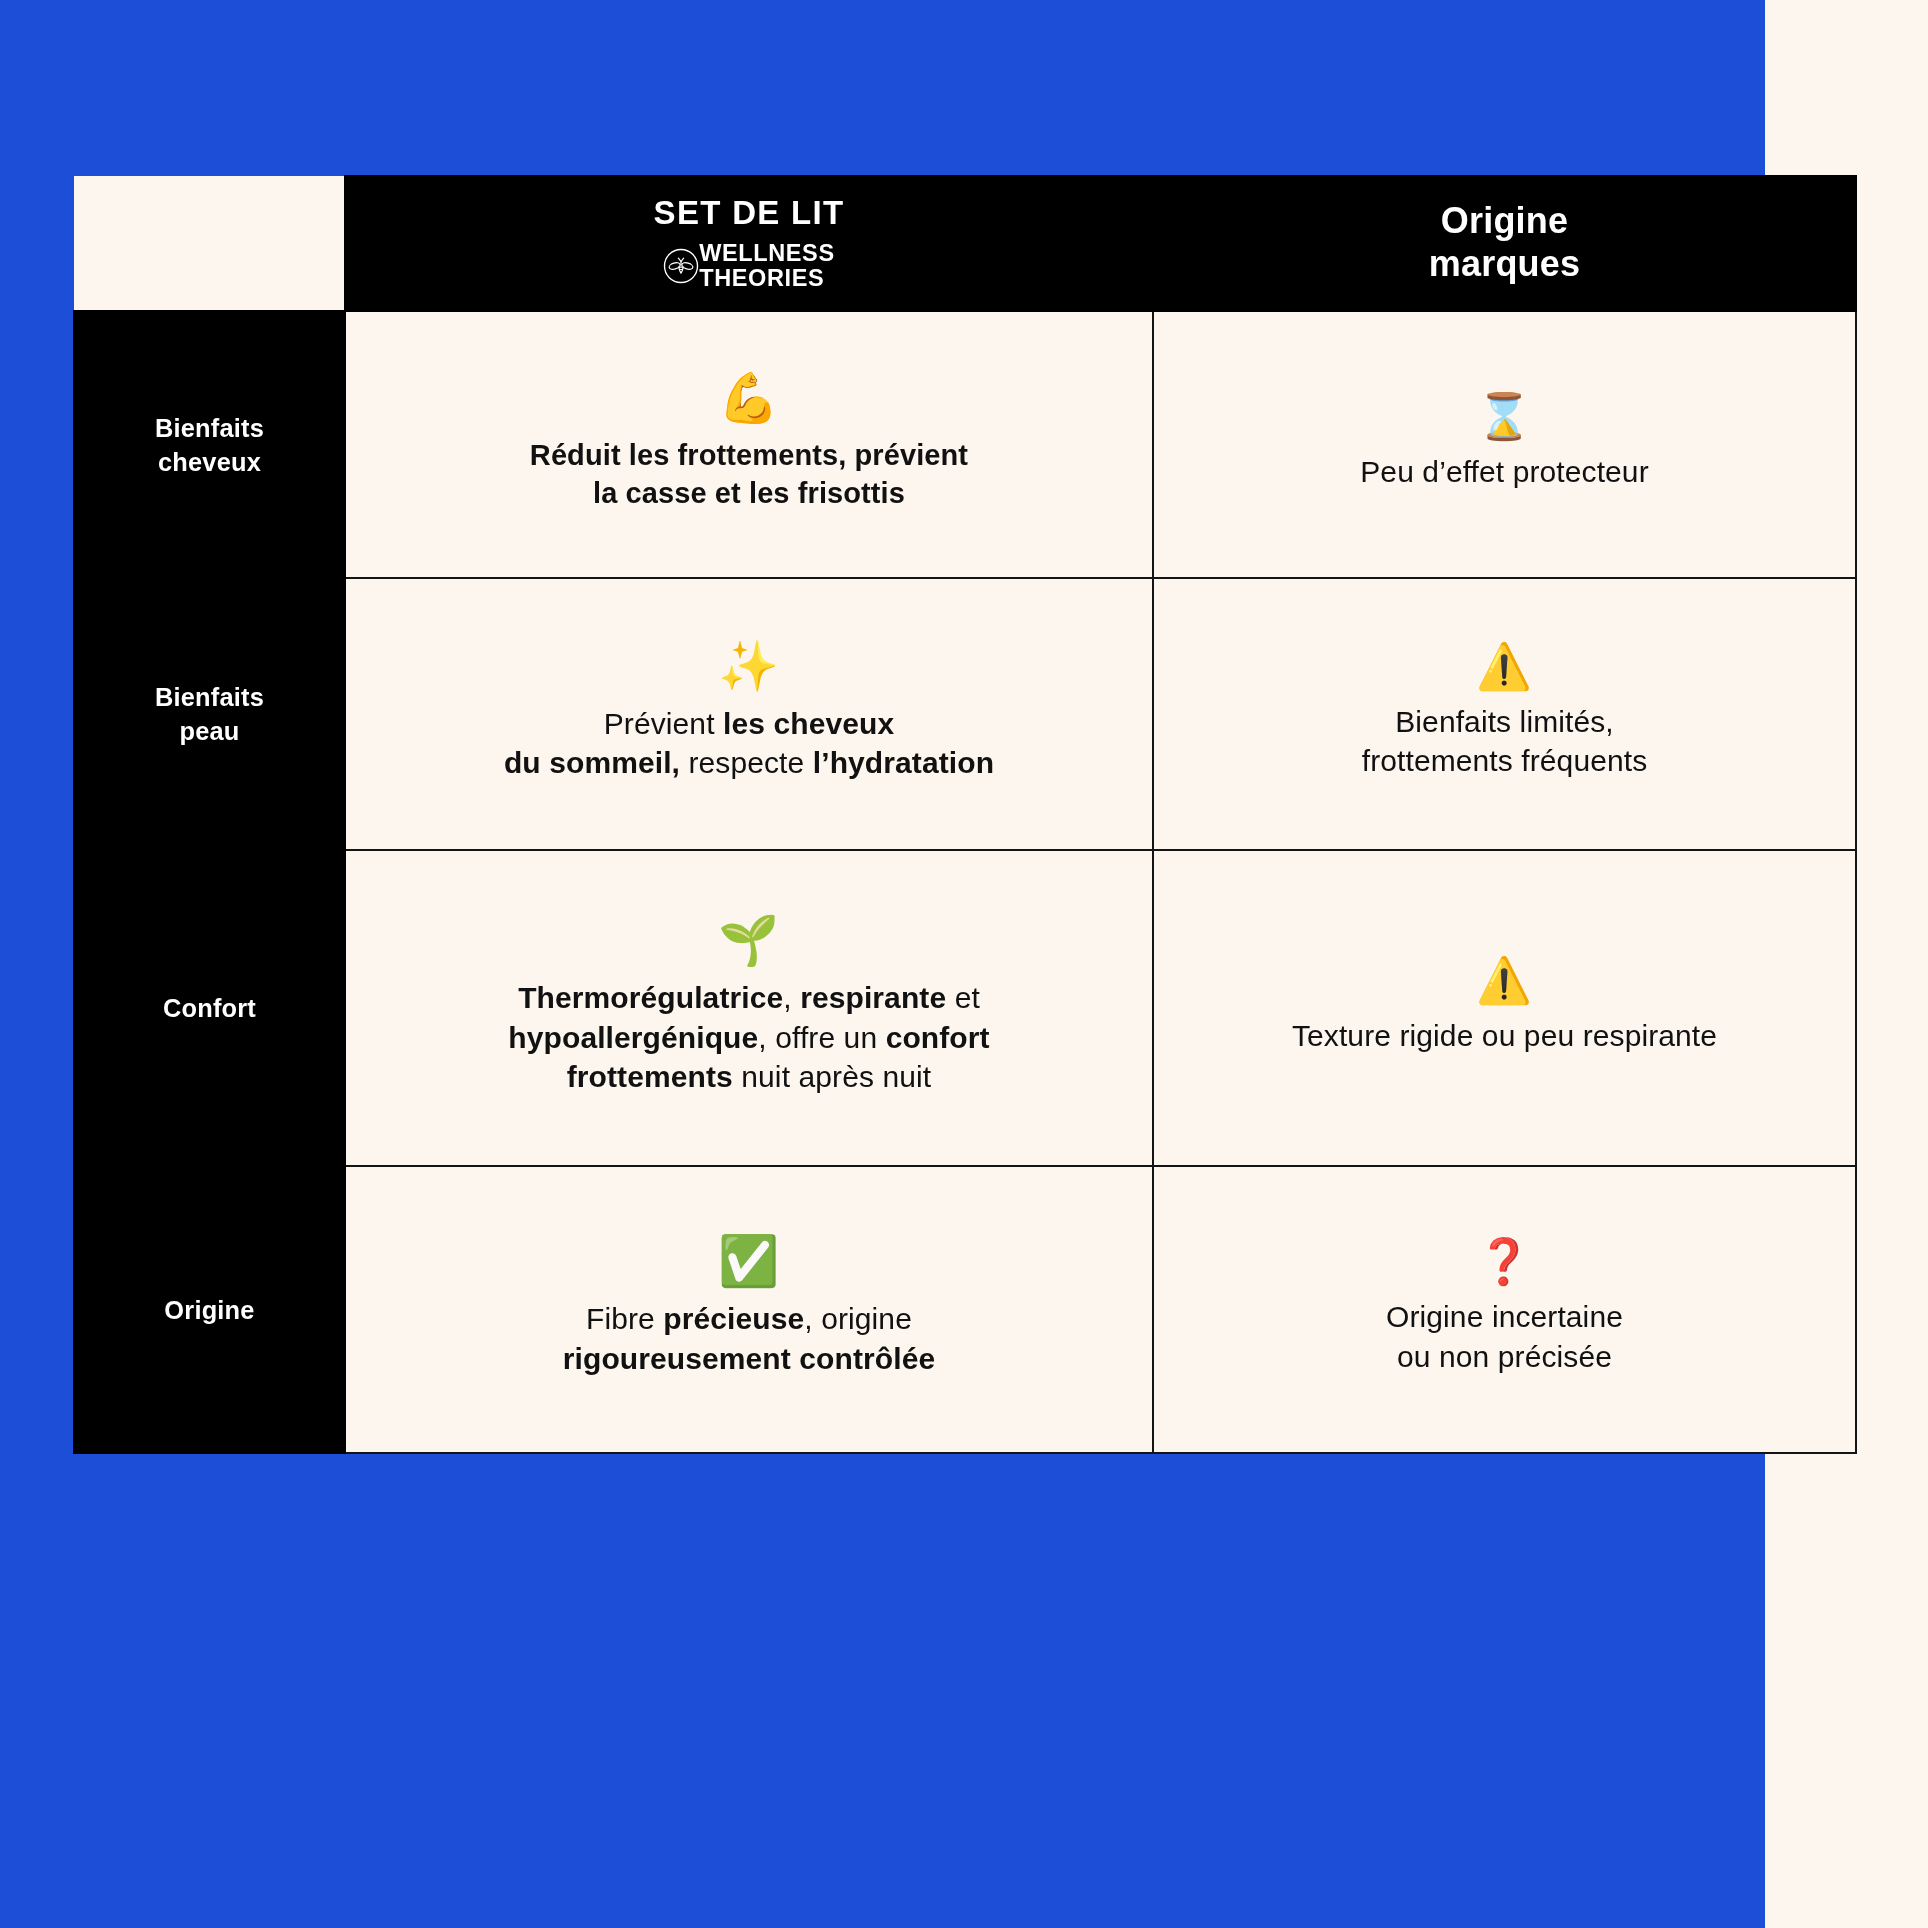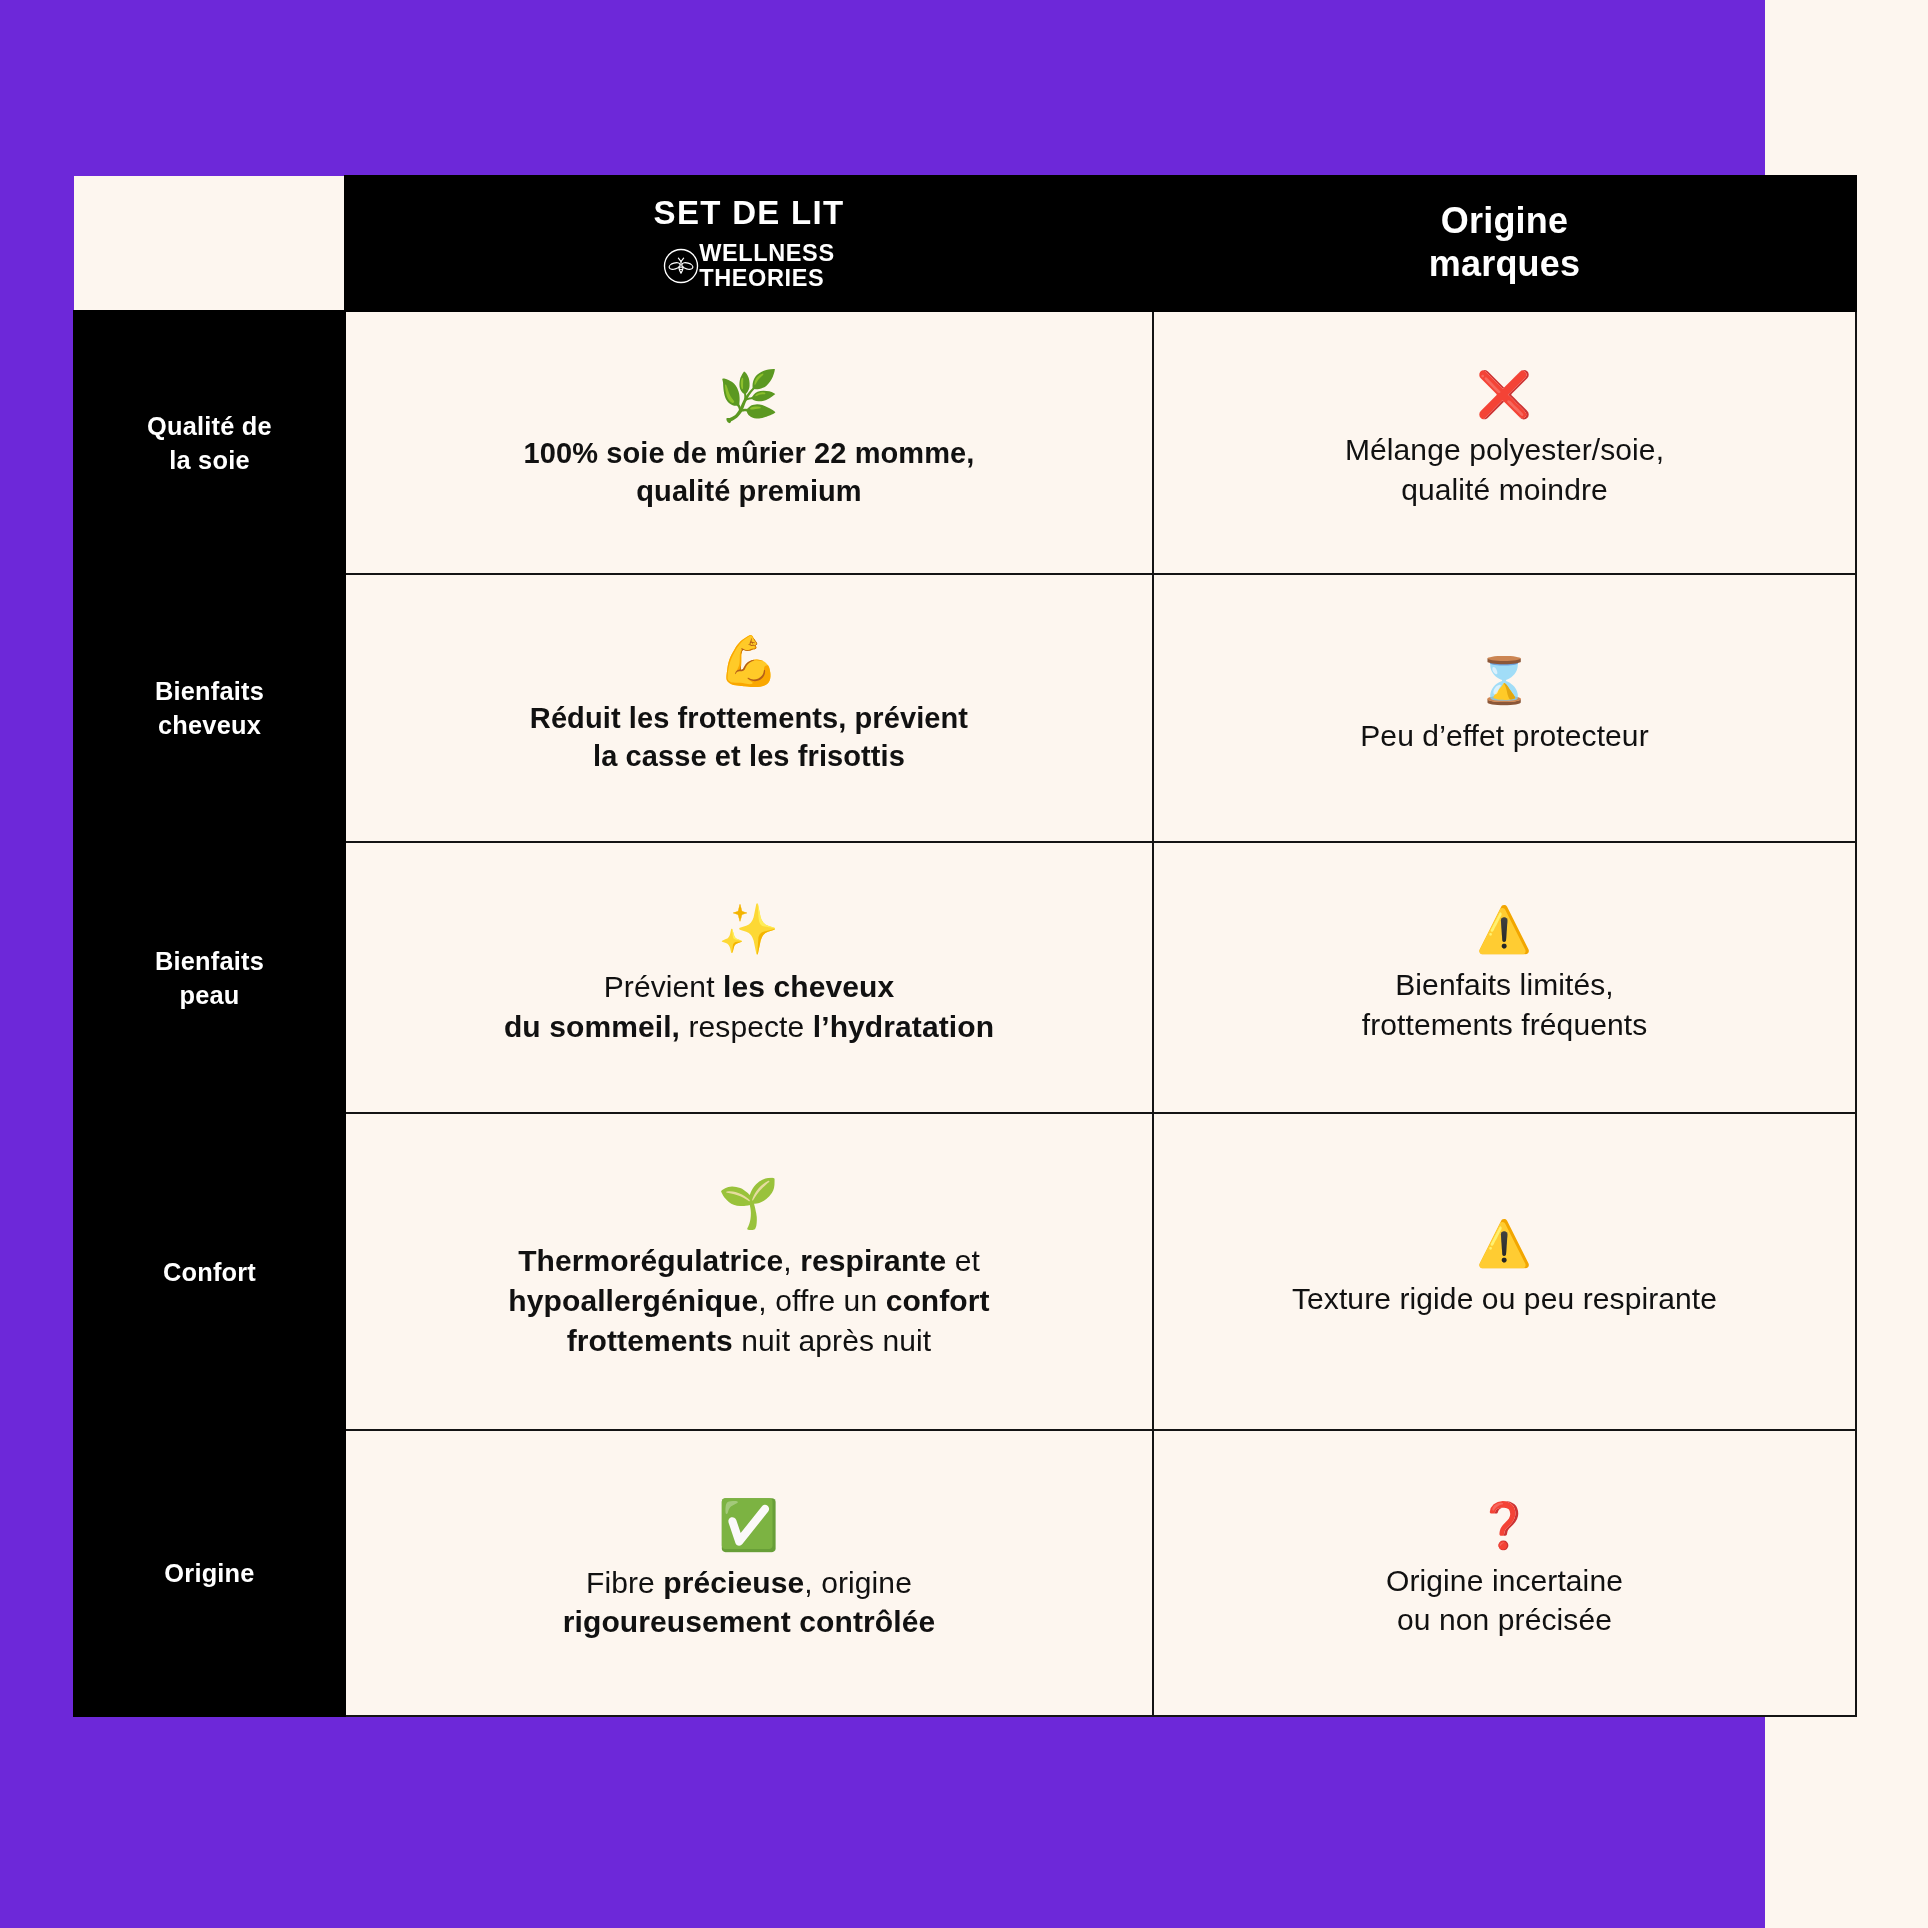--- a/index.html
+++ b/index.html
@@ -12,21 +12,21 @@
     background: #fdf6ef;
     font-family: "Liberation Sans", sans-serif;
     -webkit-font-smoothing: antialiased;
     overflow: hidden;
   }
 
   .stage {
     position: relative;
     width: 1765px;
     height: 1928px;
-    background: #6d28d9;
+    background: #1d4ed8;
   }
 
   
   .cmp-table {
     position: absolute;
     left: 73px;
     top: 175px;
     width: 1782px;
     border-collapse: collapse;
     table-layout: fixed;
@@ -179,34 +179,20 @@
           <div class="other-title">
             <span>Origine</span>
             <span>marques</span>
           </div>
         </th>
       </tr>
     </thead>
 
     <tbody>
 
-      <tr class="r1">
-        <td class="row-label">
-          <span>Qualité de</span>
-          <span>la soie</span>
-        </td>
-        <td class="cell">
-          <span class="cell-emoji">🌿</span>
-          <div class="cell-text bold">100% soie de mûrier 22 momme,<br>qualité premium</div>
-        </td>
-        <td class="cell">
-          <span class="cell-emoji sm">❌</span>
-          <div class="cell-text lg">Mélange polyester/soie,<br>qualité moindre</div>
-        </td>
-      </tr>
 
       <tr class="r2">
         <td class="row-label">
           <span>Bienfaits</span>
           <span>cheveux</span>
         </td>
         <td class="cell">
           <span class="cell-emoji">💪</span>
           <div class="cell-text bold">Réduit les frottements, prévient<br>la casse et les frisottis</div>
         </td>

